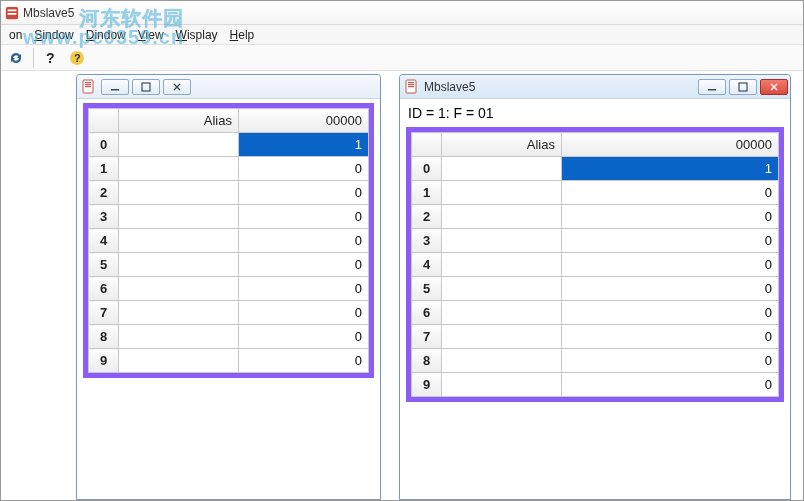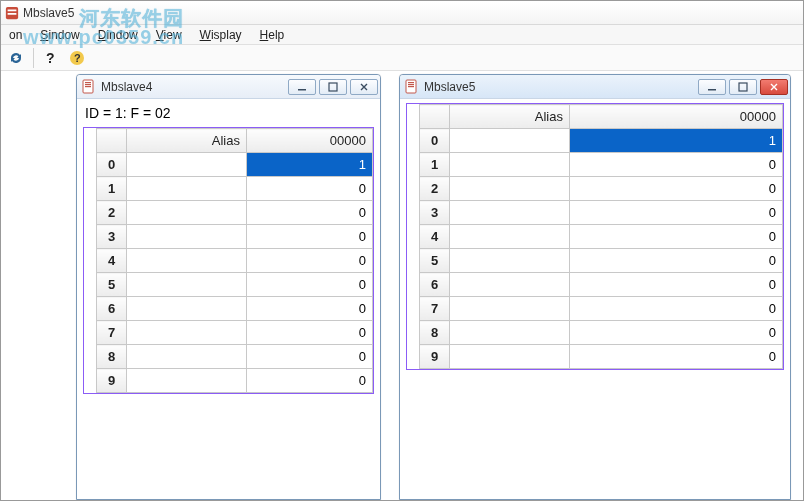--- a/index.html
+++ b/index.html
@@ -28,21 +28,21 @@
   }
   .titlebar .title { color: #333; font-size: 12px; }
 
   
   .menubar {
     height: 20px;
     display: flex; align-items: center;
     padding: 0 4px;
     background: #f7f7f7;
     border-bottom: 1px solid #e0e0e0;
-    gap: 10px;
+    gap: 4px;
   }
   .menubar .menu-item {
     padding: 1px 4px;
     cursor: default;
     color: #222;
   }
   .menubar .menu-item .ul { text-decoration: underline; }
 
   
   .toolbar {
@@ -146,23 +146,22 @@
   }
   .id-line {
     font-family: Tahoma, Arial, sans-serif;
     font-size: 14px;
     color: #000;
     padding: 2px 2px 6px 2px;
   }
 
   
   .grid-wrap {
-    border: 1px solid #8b5cf6;
+    border: 5px solid #8b5cf6;
     overflow: hidden;
-    padding-left: 12px;
   }
   table.grid {
     border-collapse: collapse;
     width: 100%;
     table-layout: fixed;
     font-family: Tahoma, Arial, sans-serif;
     font-size: 13px;
   }
   table.grid th, table.grid td {
     border: 1px solid #c8c8c8;
@@ -247,41 +246,39 @@
     <div class="child inactive" style="left: 75px; top: 3px; width: 305px; height: 426px;">
       <div class="c-titlebar">
         <span class="doc-icon">
           <svg viewBox="0 0 16 16" width="16" height="16">
             <rect x="2" y="1" width="10" height="13" rx="1" fill="#fff" stroke="#c2574b"></rect>
             <rect x="4" y="3" width="6" height="1.2" fill="#c2574b"></rect>
             <rect x="4" y="5" width="6" height="1.2" fill="#c2574b"></rect>
             <rect x="4" y="7" width="6" height="1.2" fill="#c2574b"></rect>
           </svg>
         </span>
-        <span class="c-title">Mbslave4</span>
         <span class="c-btns">
           <span class="c-btn">
             <svg viewBox="0 0 10 10">
               <rect x="1" y="7" width="8" height="1.5" fill="currentColor"></rect>
             </svg>
           </span>
           <span class="c-btn">
             <svg viewBox="0 0 10 10">
               <rect x="1" y="1" width="8" height="8" fill="none" stroke="currentColor" stroke-width="1.2"></rect>
             </svg>
           </span>
           <span class="c-btn">
             <svg viewBox="0 0 10 10">
               <path d="M2 2 L8 8 M8 2 L2 8" stroke="currentColor" stroke-width="1.4"></path>
             </svg>
           </span>
         </span>
       </div>
       <div class="c-body">
-        <div class="id-line">ID = 1: F = 02</div>
         <div class="grid-wrap">
           <table class="grid">
             <colgroup>
               <col class="col-corner">
               <col class="col-alias">
               <col class="col-val">
             </colgroup>
             <thead>
               <tr>
                 <th class="corner"></th>
@@ -368,20 +365,21 @@
             </svg>
           </span>
           <span class="c-btn close-red">
             <svg viewBox="0 0 10 10">
               <path d="M2 2 L8 8 M8 2 L2 8" stroke="currentColor" stroke-width="1.4"></path>
             </svg>
           </span>
         </span>
       </div>
       <div class="c-body">
+        <div class="id-line">ID = 1: F = 01</div>
         <div class="grid-wrap">
           <table class="grid">
             <colgroup>
               <col class="col-corner">
               <col class="col-alias">
               <col class="col-val">
             </colgroup>
             <thead>
               <tr>
                 <th class="corner"></th>

